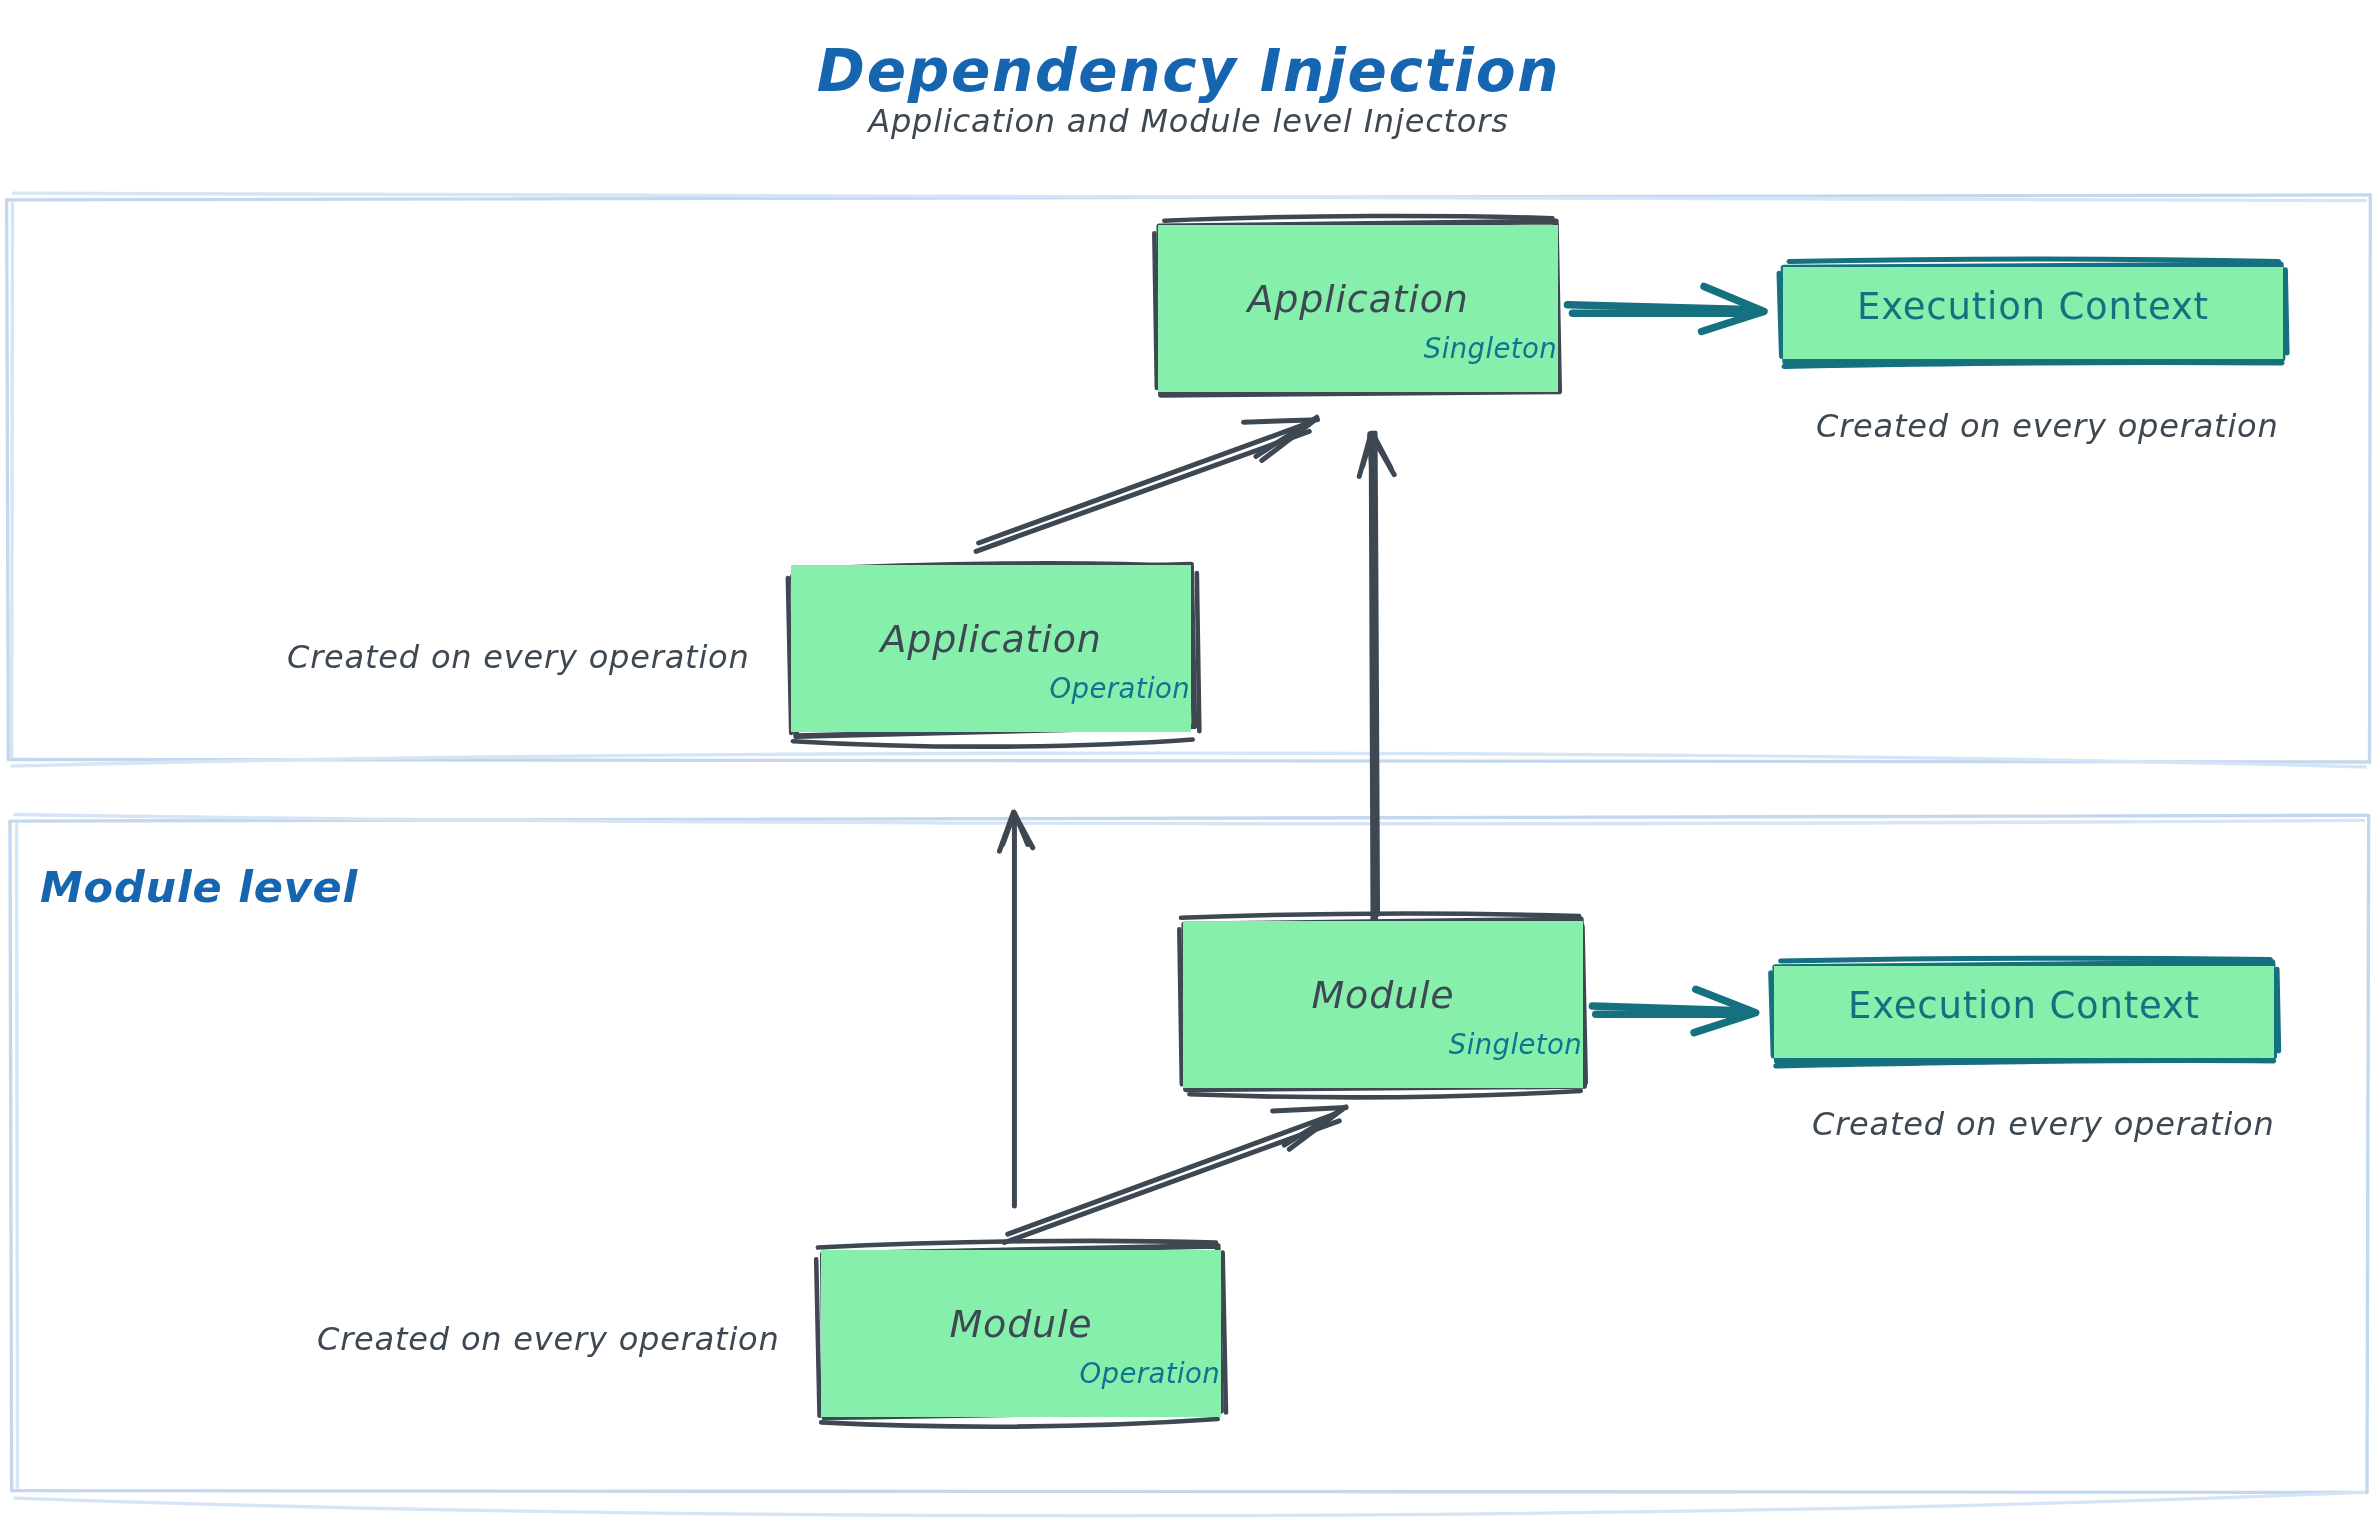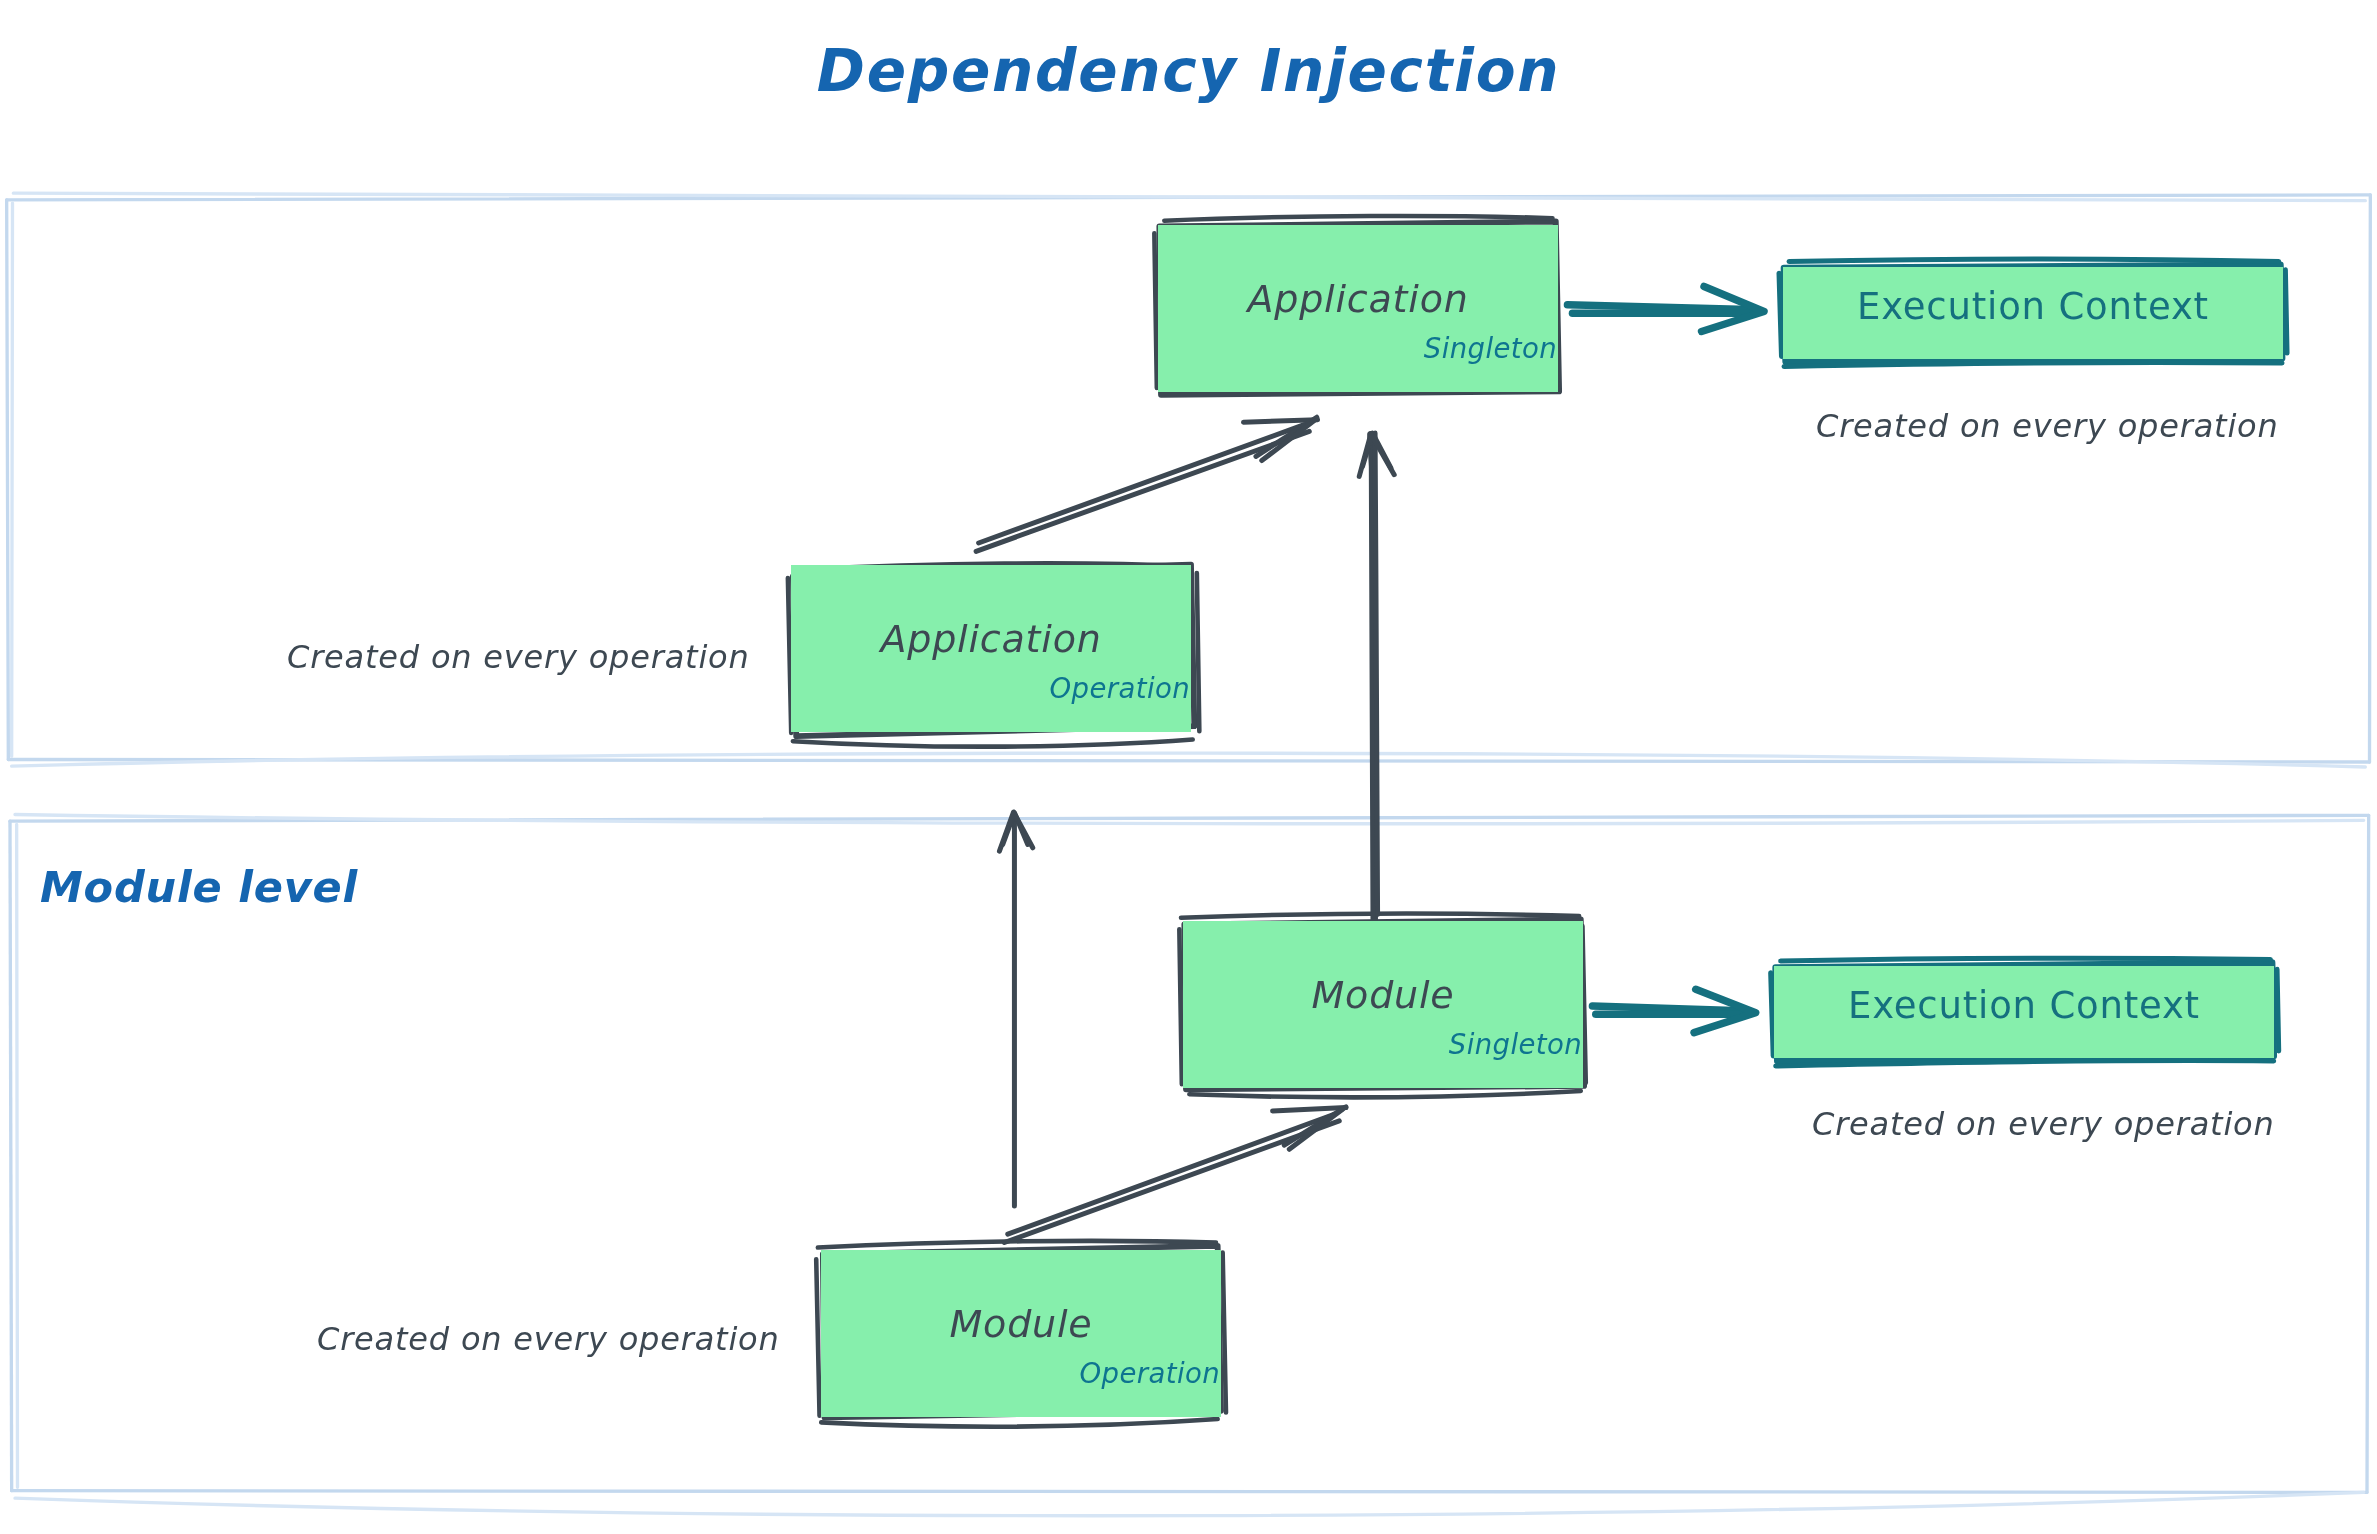--- a/index.html
+++ b/index.html
@@ -246,20 +246,21 @@
 
     <g>
       <path class="ar2" d="M1218,1448 L1218,980"></path>
       <path class="ar2" d="M1204,1014 L1218,976 L1234,1014"></path>
       <path class="ar2" d="M1200,1022 L1217,975 L1240,1018"></path>
     </g>
   </svg>
 
   <div class="txt" id="title">Dependency Injection</div>
 
+  <div class="txt" id="subtitle">Application and Module level Injectors</div>
 
 
   <div class="txt band-title" id="band-title-mod">Module level</div>
 
   <div class="node" id="node-app-singleton">
     <div class="main-label">Application</div>
     <div class="scope-label">Singleton</div>
   </div>
 
   <div class="node" id="node-app-operation">

